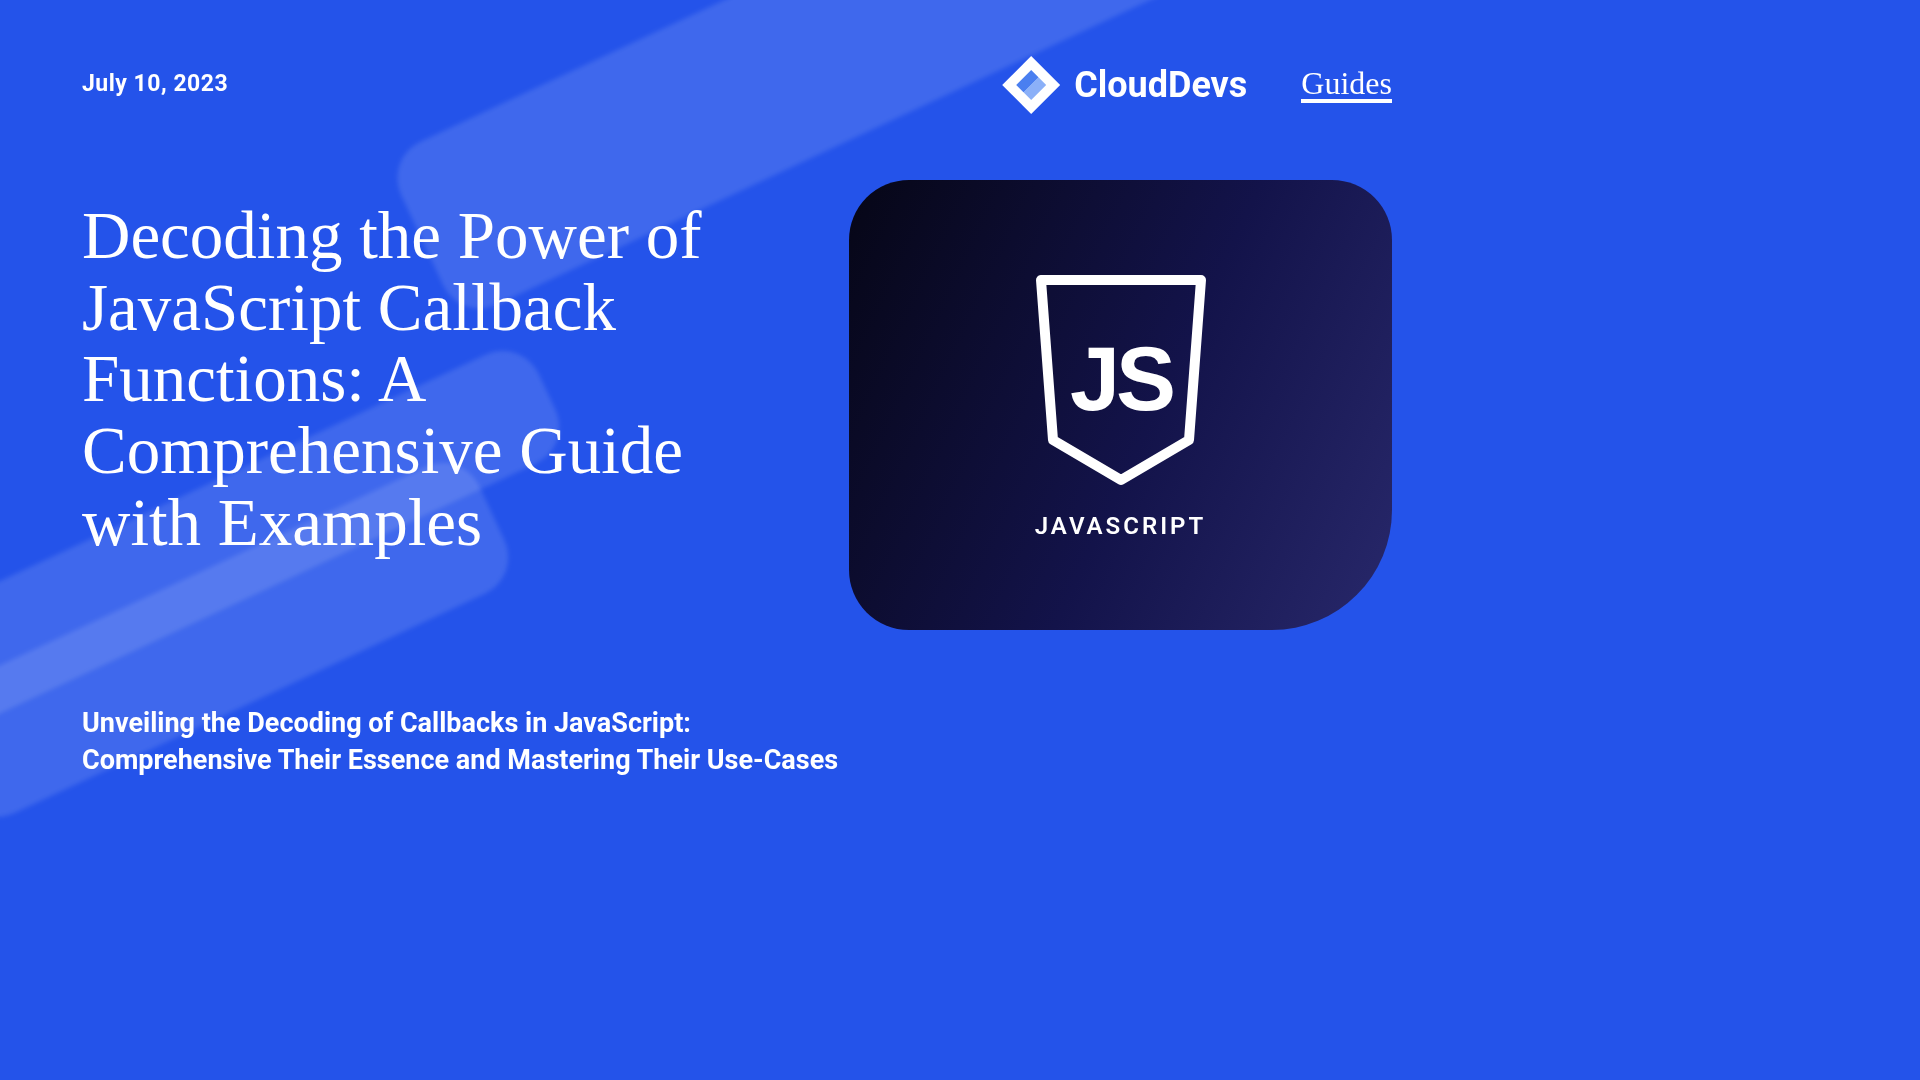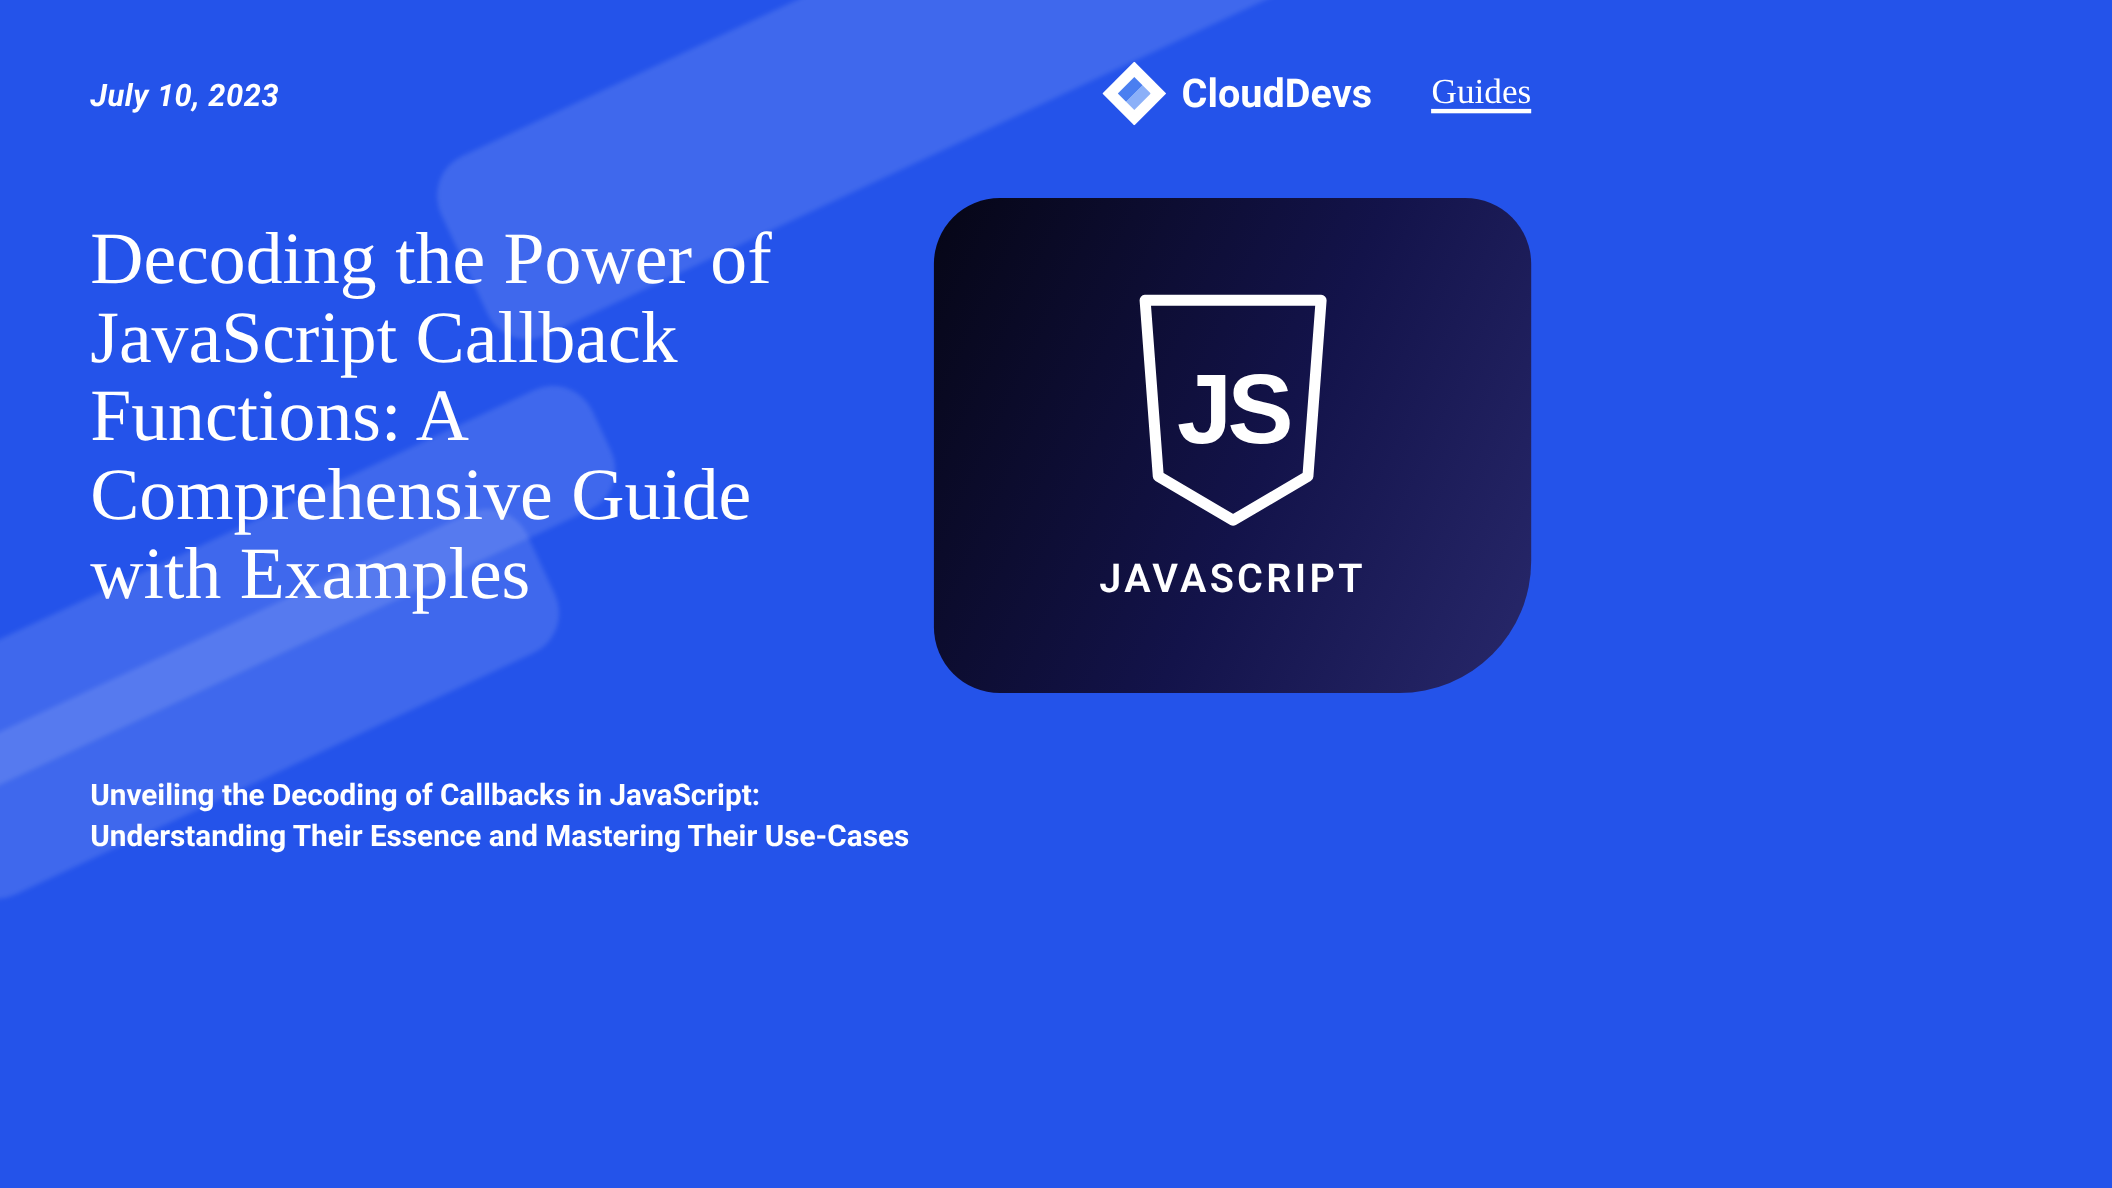--- a/index.html
+++ b/index.html
@@ -19,23 +19,22 @@
 }
 .brush.b1 { width: 900px; height: 180px; top: -40px; left: 380px; border-radius: 40px; }
 .brush.b2 { width: 700px; height: 120px; top: 480px; left: -120px; border-radius: 40px; }
 .brush.b3 { width: 600px; height: 140px; top: 570px; left: -80px; border-radius: 40px; }
 
 .date {
   position: absolute;
   top: 70px; left: 82px;
   color: #fff;
   font-weight: 700;
-  font-size: 28px;
+  font-size: 23px;
   letter-spacing: 0.5px;
-  font-style: italic;
 }
 .logo {
   position: absolute;
   top: 56px; right: 120px;
   display: flex; align-items: center; gap: 14px;
   color: #fff;
 }
 .logo-mark {
   width: 58px; height: 58px;
   background: #fff;
@@ -97,21 +96,21 @@
 }
 .shield svg { width: 100%; height: 100%; }
 .js-text {
   font-family: Arial, sans-serif;
   font-weight: 700;
   font-size: 90px;
   letter-spacing: -4px;
 }
 .card-label {
   color: #fff;
-  font-size: 36px;
+  font-size: 24px;
   font-weight: 600;
   letter-spacing: 3px;
 }
 </style>
 </head>
 <body>
 
 <div class="brush b1"></div>
 <div class="brush b2"></div>
 <div class="brush b3"></div>
@@ -123,21 +122,21 @@
     <div class="logo-mark-inner"></div>
   </div>
   <span class="logo-text">CloudDevs</span>
   <span class="logo-sub">Guides</span>
 </div>
 
 <h1 class="title">Decoding the Power of JavaScript Callback Functions: A Comprehensive Guide with Examples</h1>
 
 <div class="subtitle">
   <div>Unveiling the Decoding of Callbacks in JavaScript:</div>
-  <div>Understanding Their Essence and Mastering Their Use-Cases</div>
+  <div>Comprehensive Their Essence and Mastering Their Use-Cases</div>
 </div>
 
 <div class="card">
   <div class="shield">
     <svg viewBox="0 0 200 220">
       <path d="M20 10 L180 10 L168 170 L100 210 L32 170 Z" fill="none" stroke="#fff" stroke-width="10" stroke-linejoin="round"></path>
       <text x="100" y="140" text-anchor="middle" fill="#fff" class="js-text">JS</text>
     </svg>
   </div>
   <div class="card-label">JAVASCRIPT</div>

